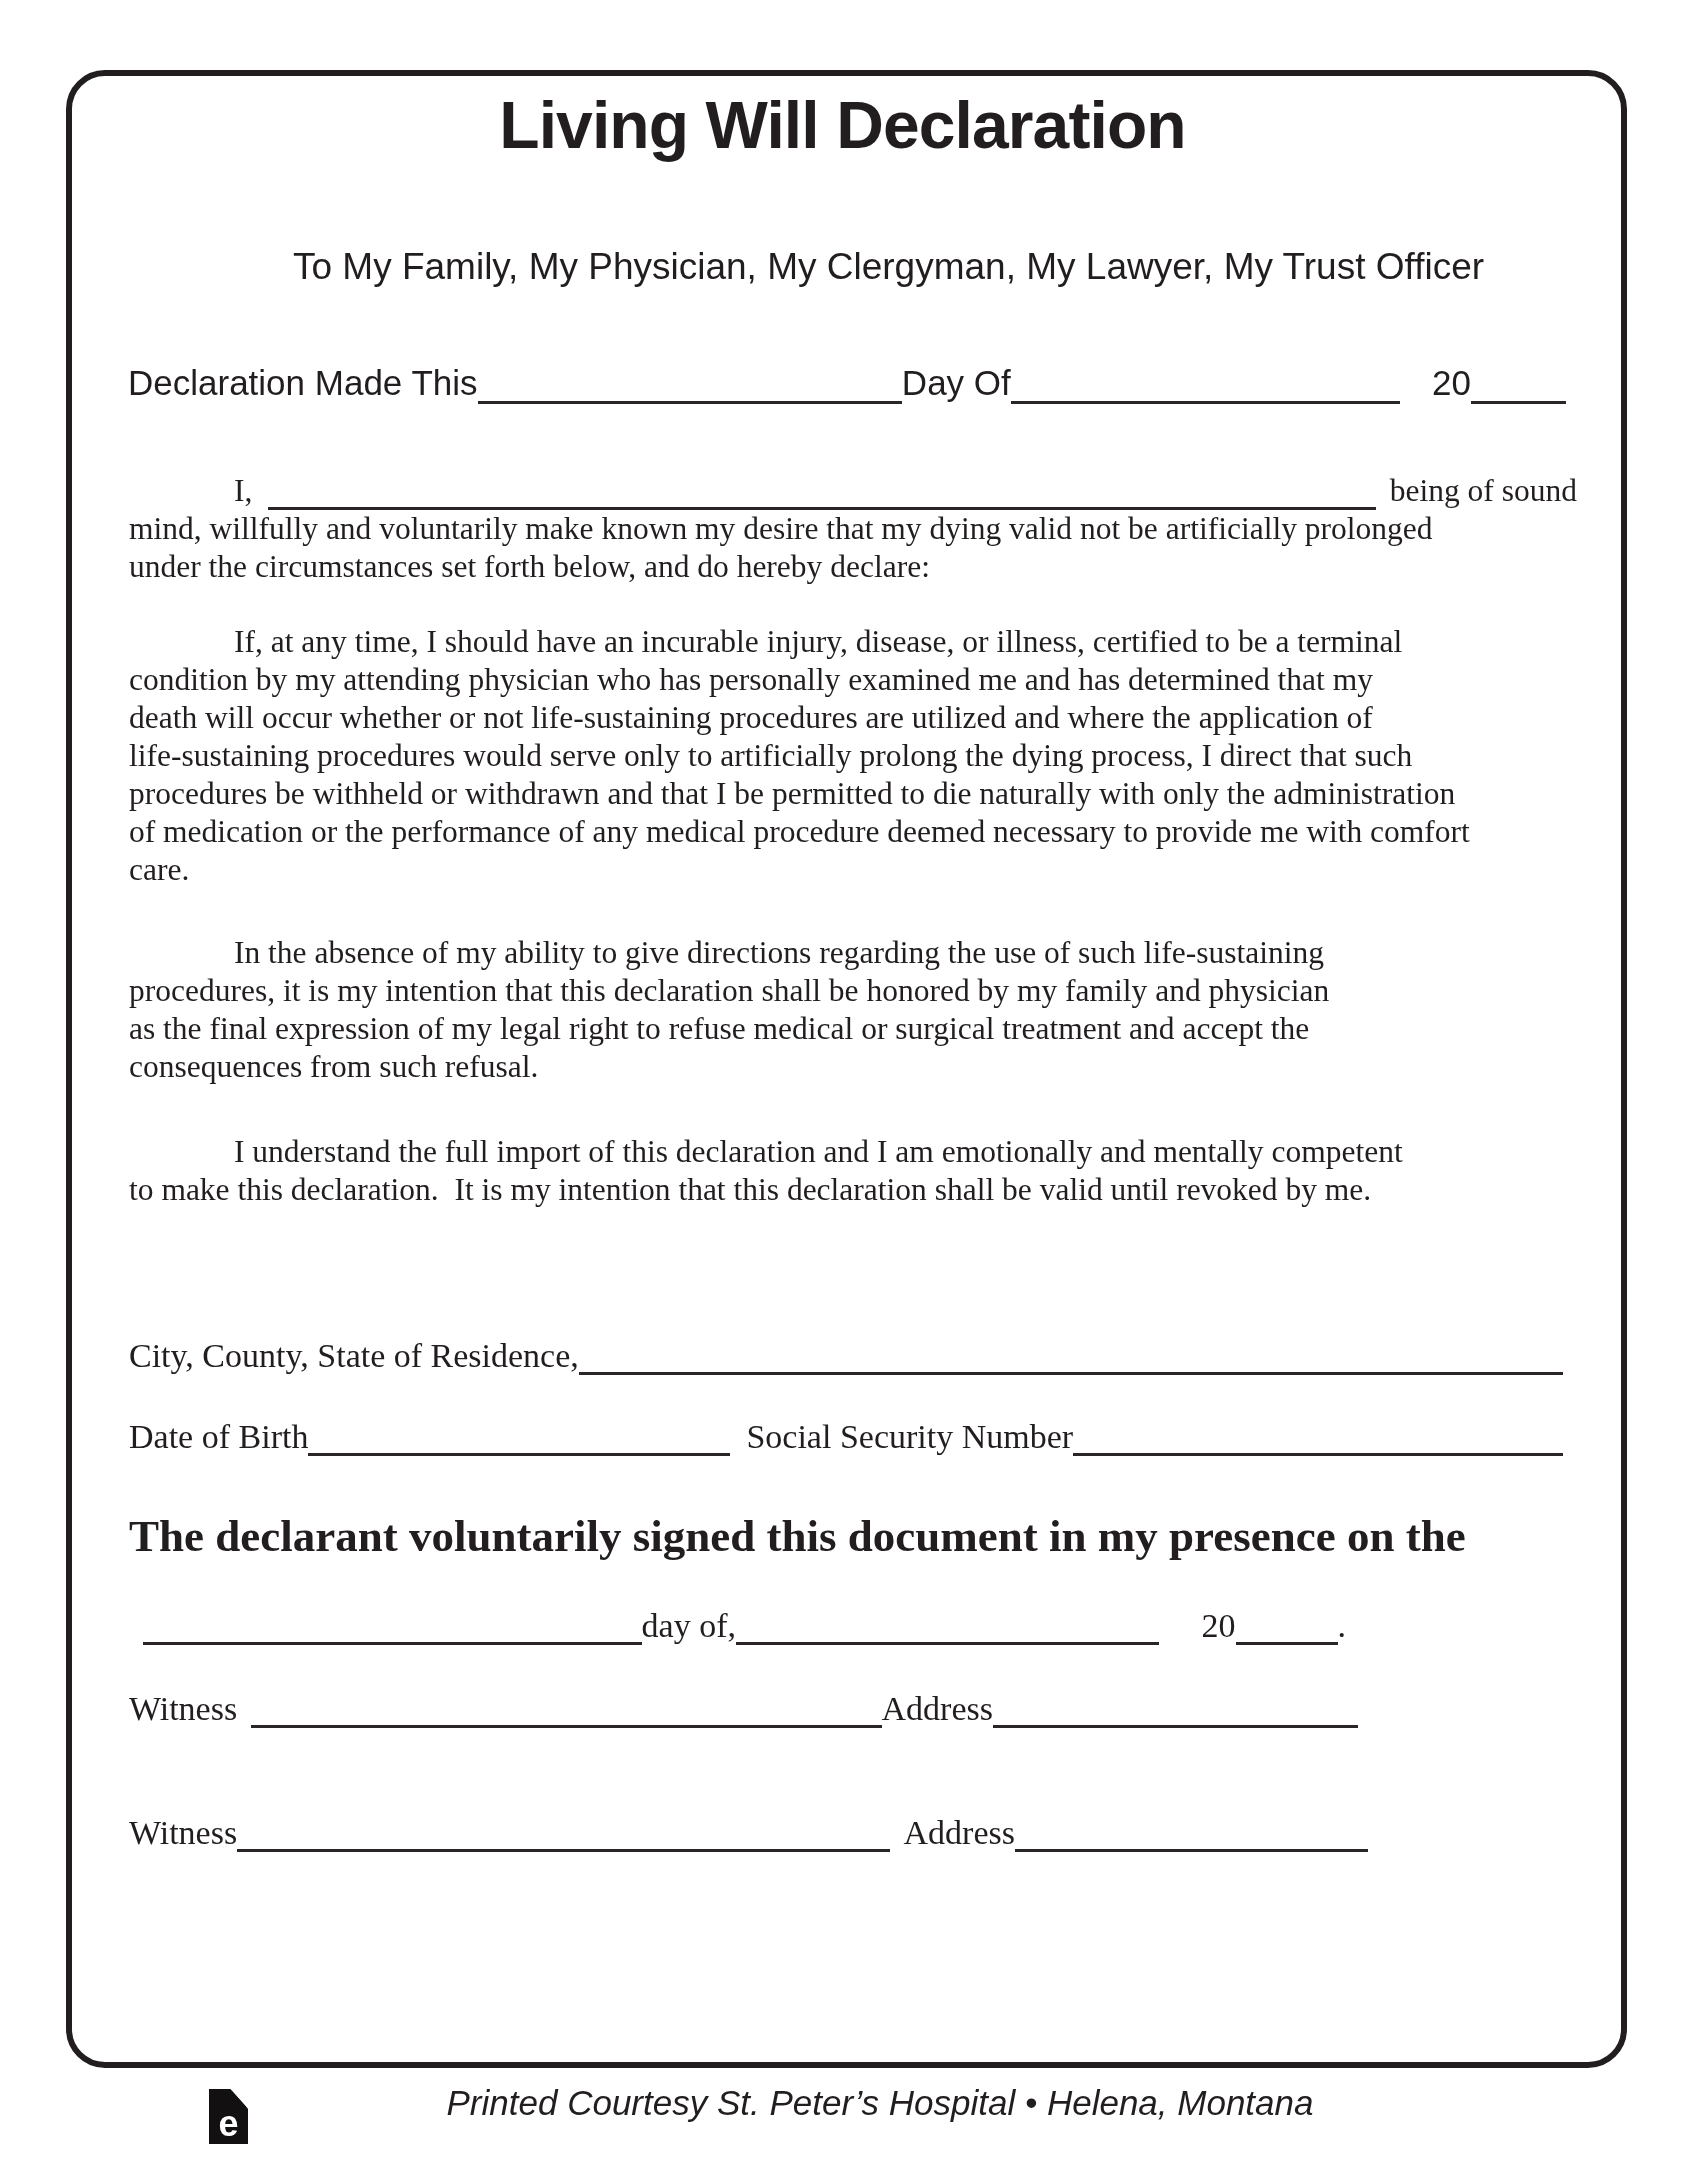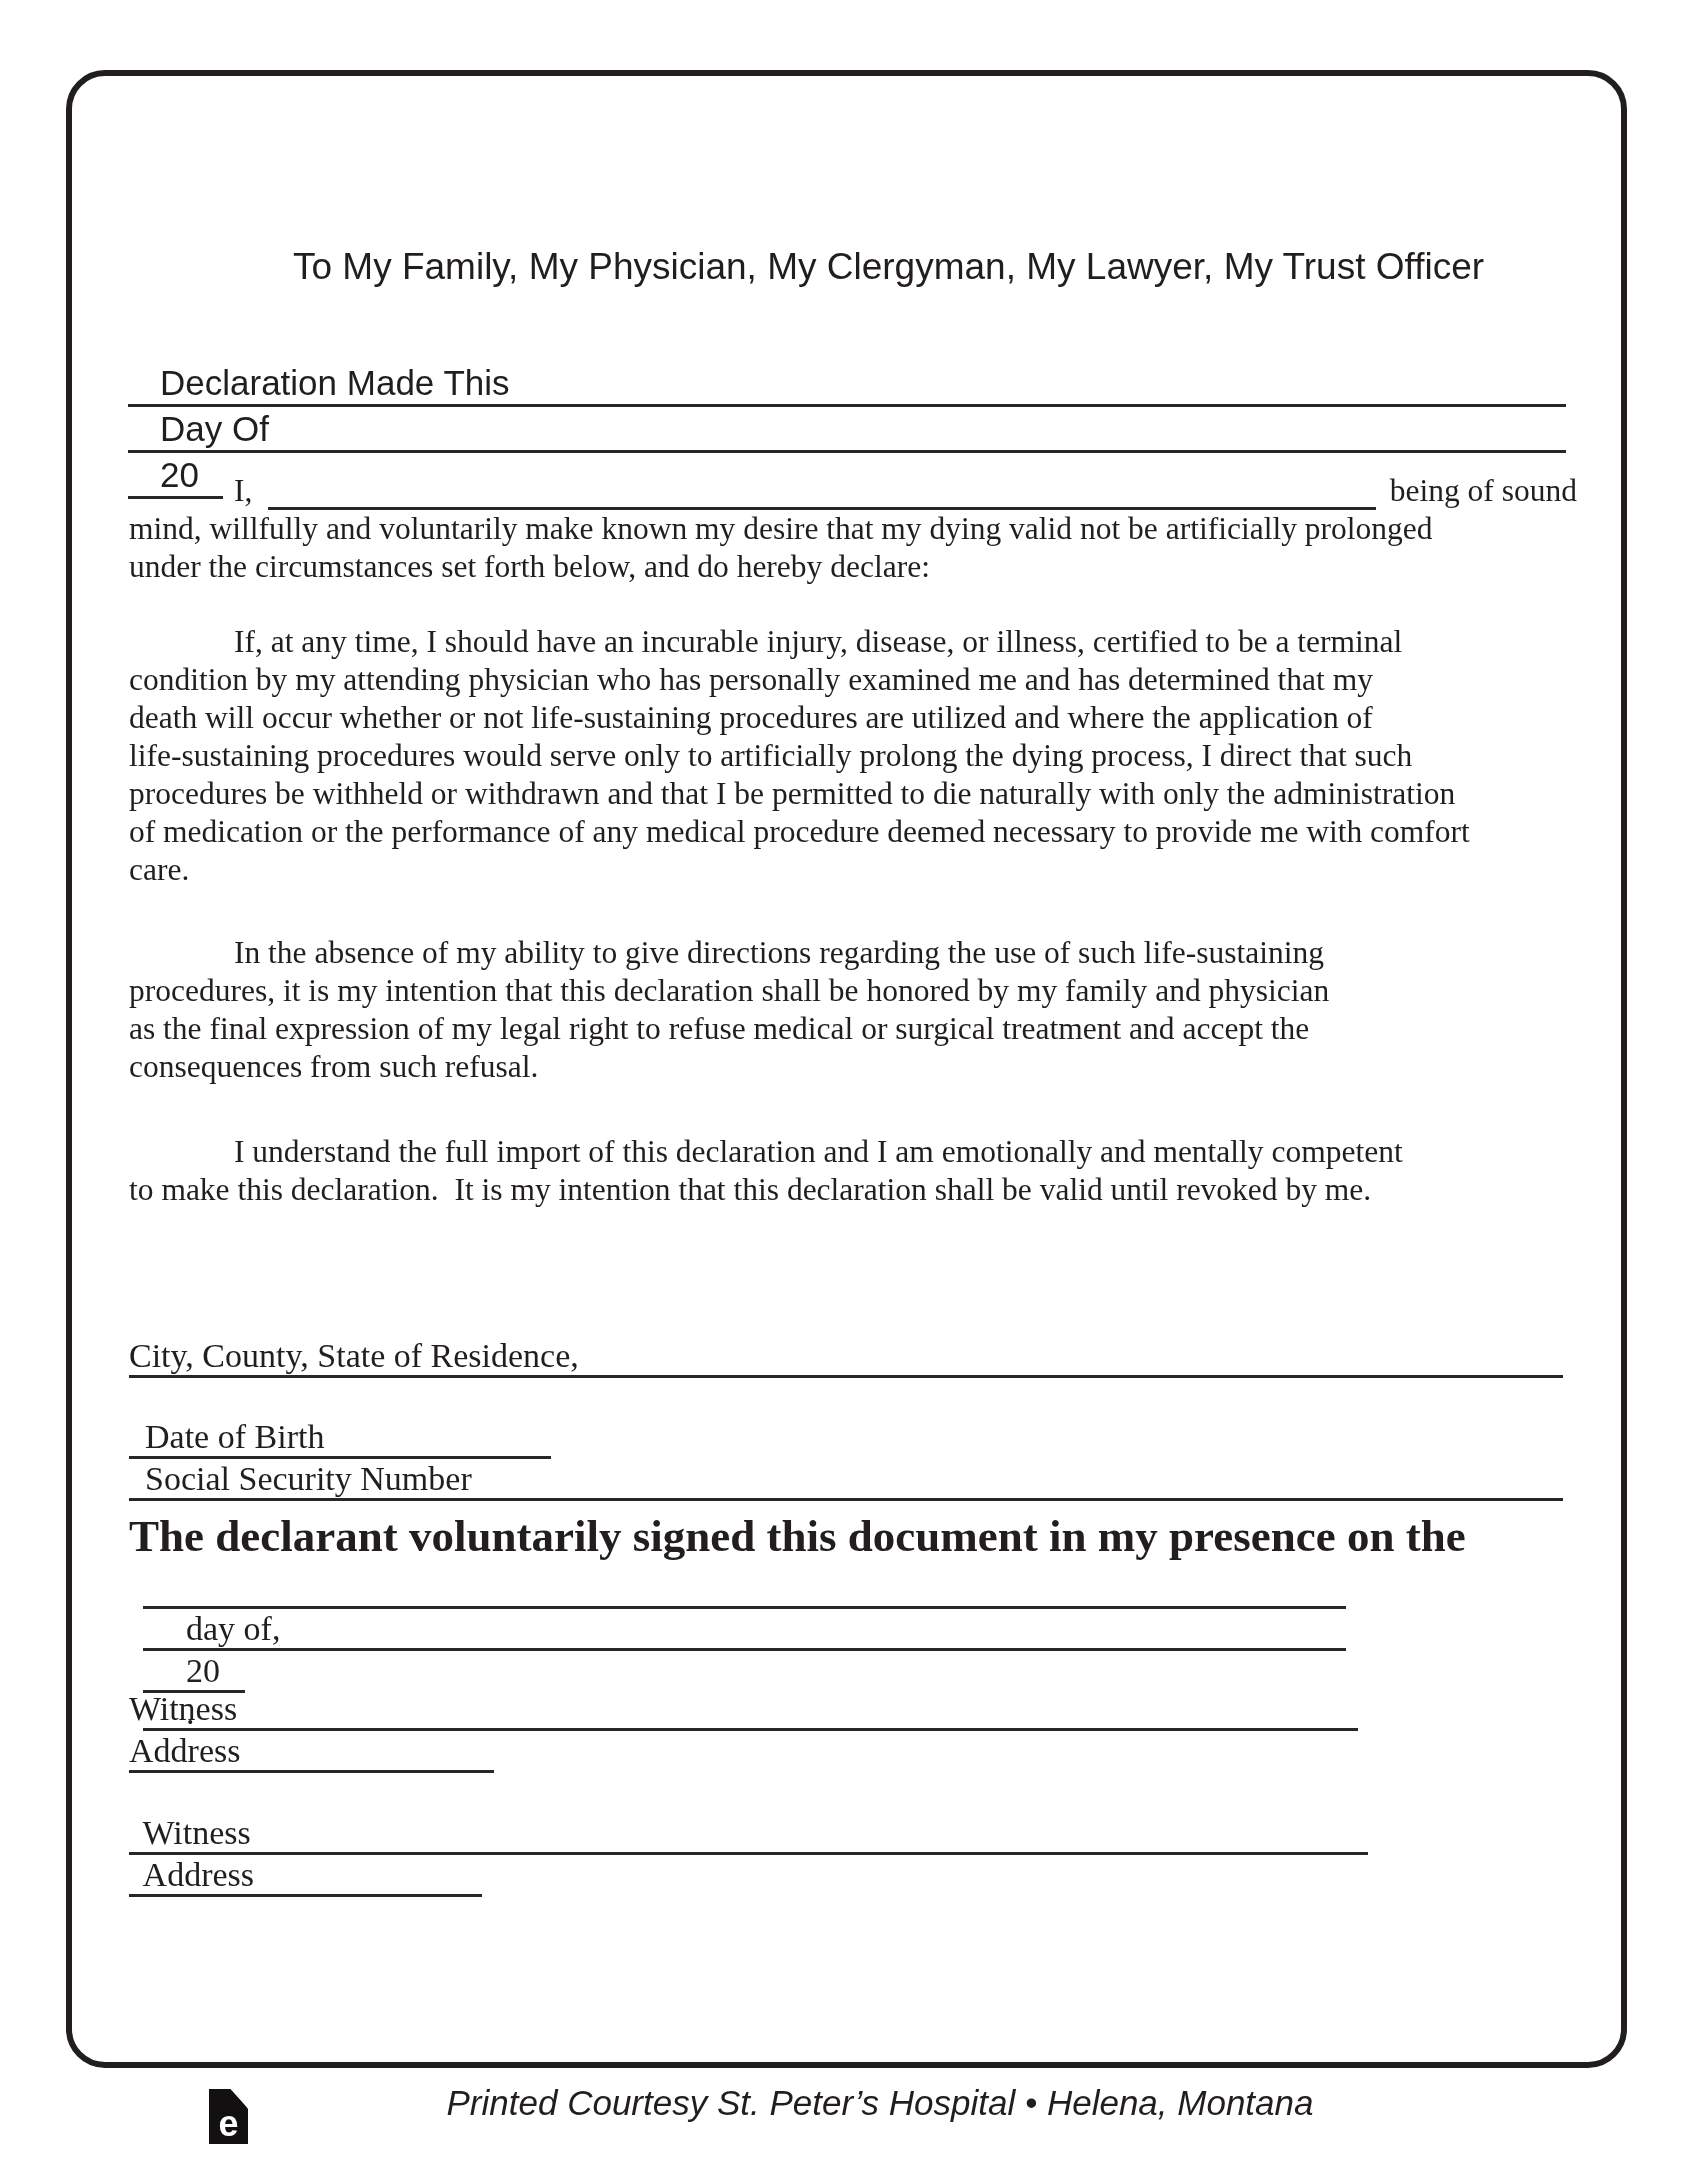--- a/index.html
+++ b/index.html
@@ -27,21 +27,20 @@
   }
   .subtitle{
     left:0;top:245px;width:1685px;
     text-align:center;
     font-size:37px;line-height:1.2;padding-left:46px;
   }
   .row{
     display:flex;align-items:baseline;
     font-size:34px;line-height:39px;
     white-space:nowrap;
-    flex-direction:column;
   }
   .decl-row{
     left:128px;top:361px;width:1438px;
     font-size:35px;line-height:43px;
   }
   .blank{
     display:inline-block;
     align-self:stretch;
     border-bottom:3.4px solid #2a2627;
   }
@@ -98,20 +97,21 @@
   .m-l38{margin-left:32px;}
   .m-l50{margin-left:43px;}
 </style>
 </head>
 <body>
 
 <div class="page">
 
   <div class="abs border-box"></div>
 
+  <div class="abs title sans">Living Will Declaration</div>
 
   <div class="abs subtitle sans">To My Family, My Physician, My Clergyman, My Lawyer, My Trust Officer</div>
 
   <div class="abs row decl-row sans">
     <span>Declaration Made This</span>
     <span class="blank b-grow" style="flex:1.09"></span>
     <span>Day Of</span>
     <span class="blank b-grow"></span>
     <span class="m-l38">20</span>
     <span class="blank" style="width:95px"></span>

